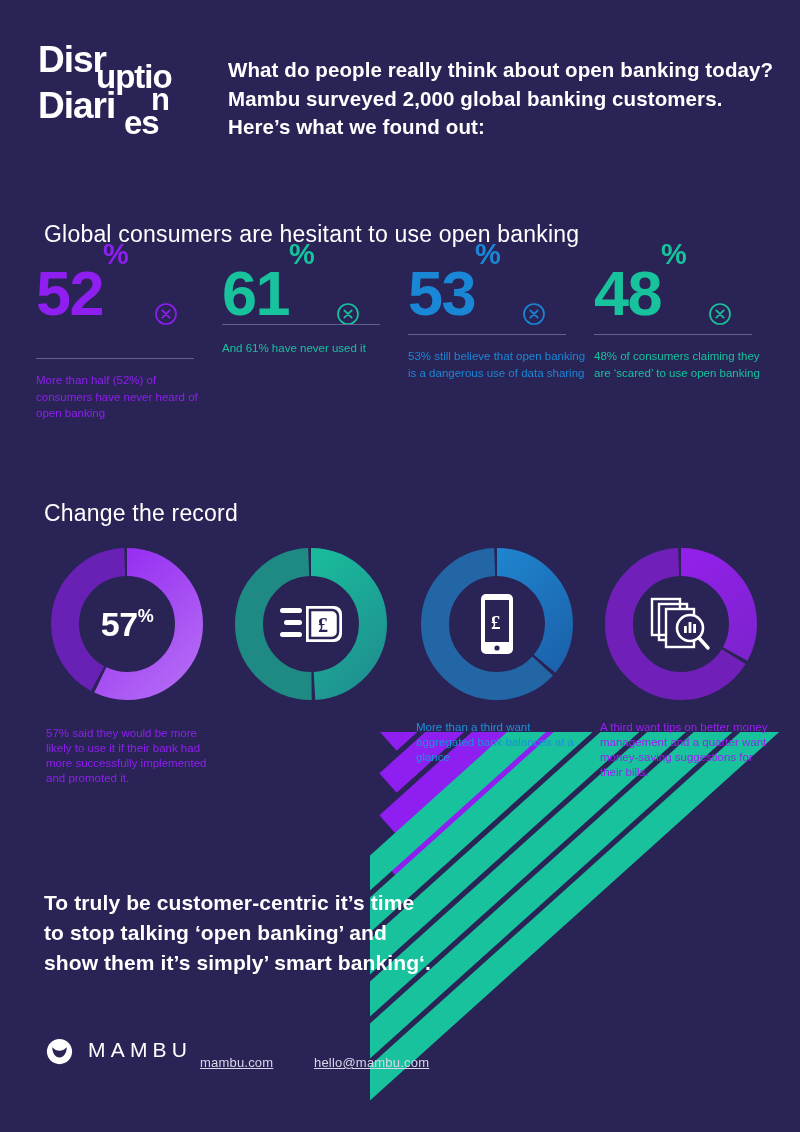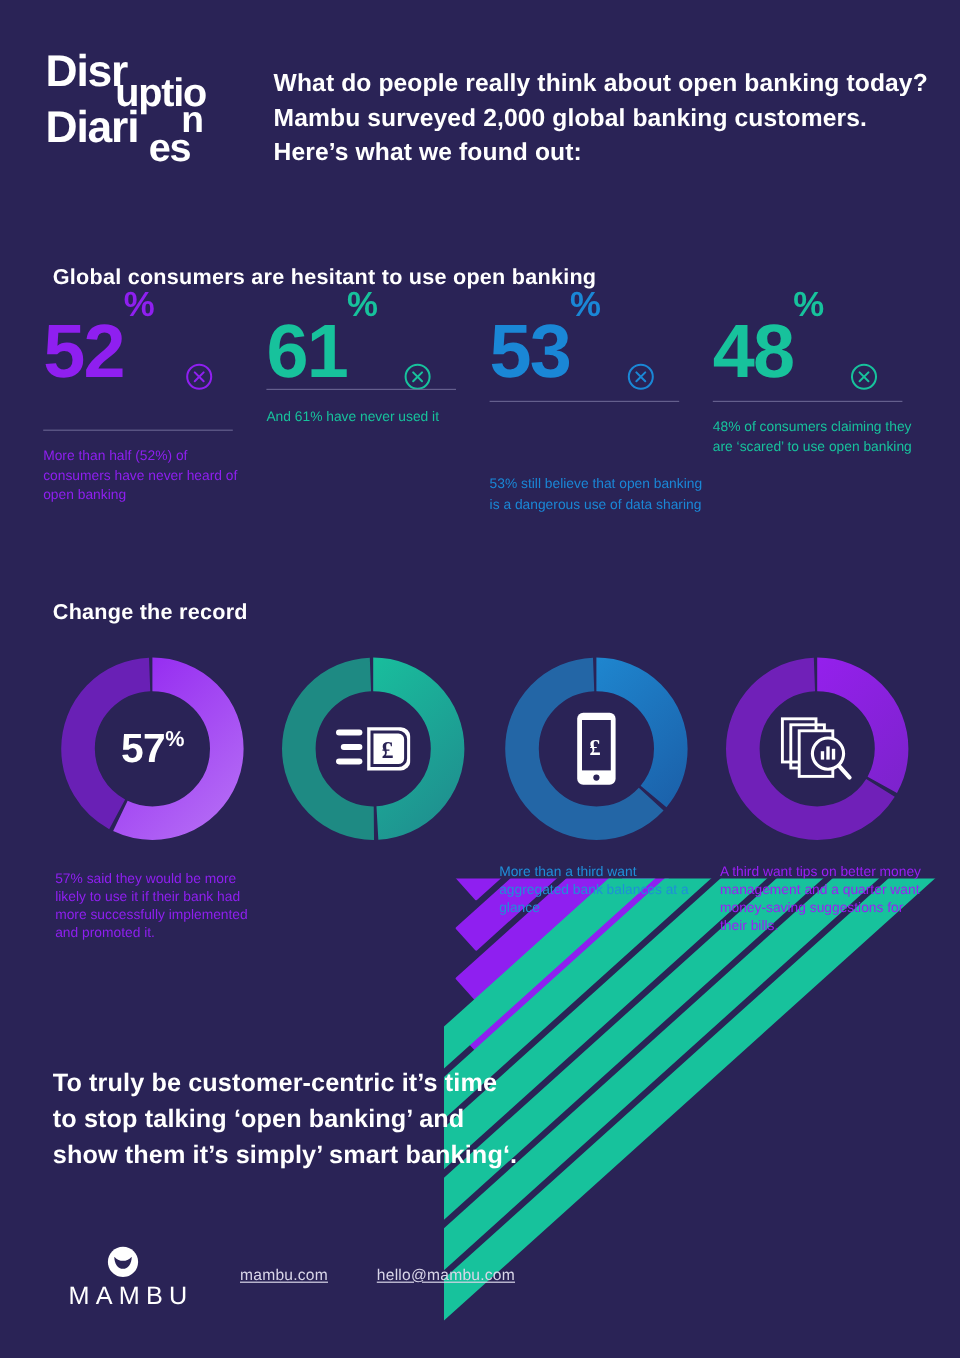--- a/index.html
+++ b/index.html
@@ -17,21 +17,21 @@
   .stripe{position:absolute;width:760px;height:26px;transform-origin:left center;transform:rotate(-42deg);border-radius:1px;}
 
   
   .header{position:absolute;left:0;top:0;width:800px;height:160px;}
   .logo-wrap{position:absolute;left:36px;top:26px;width:170px;height:110px;}
   .logo-svg{display:block;}
   .headline{position:absolute;left:228px;top:56px;width:560px;
     color:#ffffff;font-size:20.5px;line-height:28.5px;font-weight:bold;letter-spacing:.1px;}
 
   
-  .sec-title{position:absolute;color:#ffffff;font-size:18px;font-weight:bold;letter-spacing:.2px;text-align:right;}
+  .sec-title{position:absolute;color:#ffffff;font-size:23px;font-weight:normal;letter-spacing:.2px;text-align:right;}
   #sec1-title{left:44px;top:221px;}
   #sec2-title{left:44px;top:500px;}
 
   
   .stats{position:absolute;left:36px;top:262px;width:730px;height:170px;}
   .stat{position:absolute;top:0;width:178px;}
   .stat .numline{position:relative;height:68px;white-space:nowrap;}
   .stat .num{font-size:63px;font-weight:bold;line-height:63px;letter-spacing:-1.5px;vertical-align:top;}
   .stat .pct{font-size:29px;font-weight:bold;line-height:29px;position:relative;top:-22px;letter-spacing:-.5px;}
   .xmark{position:absolute;top:40px;width:24px;height:24px;border-radius:50%;}
@@ -49,21 +49,21 @@
   .donut .center-num .sm{font-size:18px;position:relative;top:-8px;font-weight:bold;}
   .donut .icon-hold{position:absolute;left:0;top:0;width:170px;height:172px;
     display:flex;align-items:center;justify-content:center;}
   .dcap{position:absolute;font-size:11.5px;line-height:15px;width:168px;}
 
   
   .closing{position:absolute;left:44px;top:888px;width:420px;
     color:#ffffff;font-size:21px;line-height:30px;font-weight:bold;letter-spacing:.1px;}
 
   
-  .footer{position:absolute;left:44px;top:1038px;height:44px;display:flex;align-items:center;flex-direction:column;}
+  .footer{position:absolute;left:44px;top:1038px;height:44px;display:flex;}
   .mambu-mark{width:31px;height:31px;flex:0 0 auto;}
   .mambu-word{color:#ffffff;font-size:21px;letter-spacing:5.2px;margin-left:13px;font-weight:normal;}
   .flink{color:#d9d6e8;font-size:13px;letter-spacing:.2px;}
   #link-site{position:absolute;left:200px;top:1055px;}
   #link-mail{position:absolute;left:314px;top:1055px;}
 </style>
 </head>
 <body>
 
 <div class="page">
@@ -126,21 +126,21 @@
         <div class="cap" style="top: 78px; color: rgb(23, 194, 156);">And 61% have never used it</div>
       </div>
       <div class="stat" style="left: 372px;">
         <div class="numline"><span class="num" style="color: rgb(26, 135, 214);">53</span><span class="pct" style="color: rgb(26, 135, 214);">%</span><span class="xmark" style="left: 114px;">
             <svg width="24" height="24" viewBox="0 0 24 24">
               <circle cx="12" cy="12" r="10" fill="none" stroke="#1a87d6" stroke-width="1.7"></circle>
               <path d="M8.3 8.3 L15.7 15.7 M15.7 8.3 L8.3 15.7" stroke="#1a87d6" stroke-width="1.7" stroke-linecap="round"></path>
             </svg>
           </span></div>
         <div class="rule" style="top: 72px;"></div>
-        <div class="cap" style="top: 86px; color: rgb(26, 135, 214); margin-top: 48px;">53% still believe that open banking is a dangerous use of data sharing</div>
+        <div class="cap" style="top: 86px; color: rgb(26, 135, 214);">53% still believe that open banking is a dangerous use of data sharing</div>
       </div>
       <div class="stat" style="left: 558px;">
         <div class="numline"><span class="num" style="color: rgb(23, 194, 156);">48</span><span class="pct" style="color: rgb(23, 194, 156);">%</span><span class="xmark" style="left: 114px;">
             <svg width="24" height="24" viewBox="0 0 24 24">
               <circle cx="12" cy="12" r="10" fill="none" stroke="#17c29c" stroke-width="1.7"></circle>
               <path d="M8.3 8.3 L15.7 15.7 M15.7 8.3 L8.3 15.7" stroke="#17c29c" stroke-width="1.7" stroke-linecap="round"></path>
             </svg>
           </span></div>
         <div class="rule" style="top: 72px;"></div>
         <div class="cap" style="top: 86px; color: rgb(23, 194, 156);">48% of consumers claiming they are ‘scared’ to use open banking</div>

